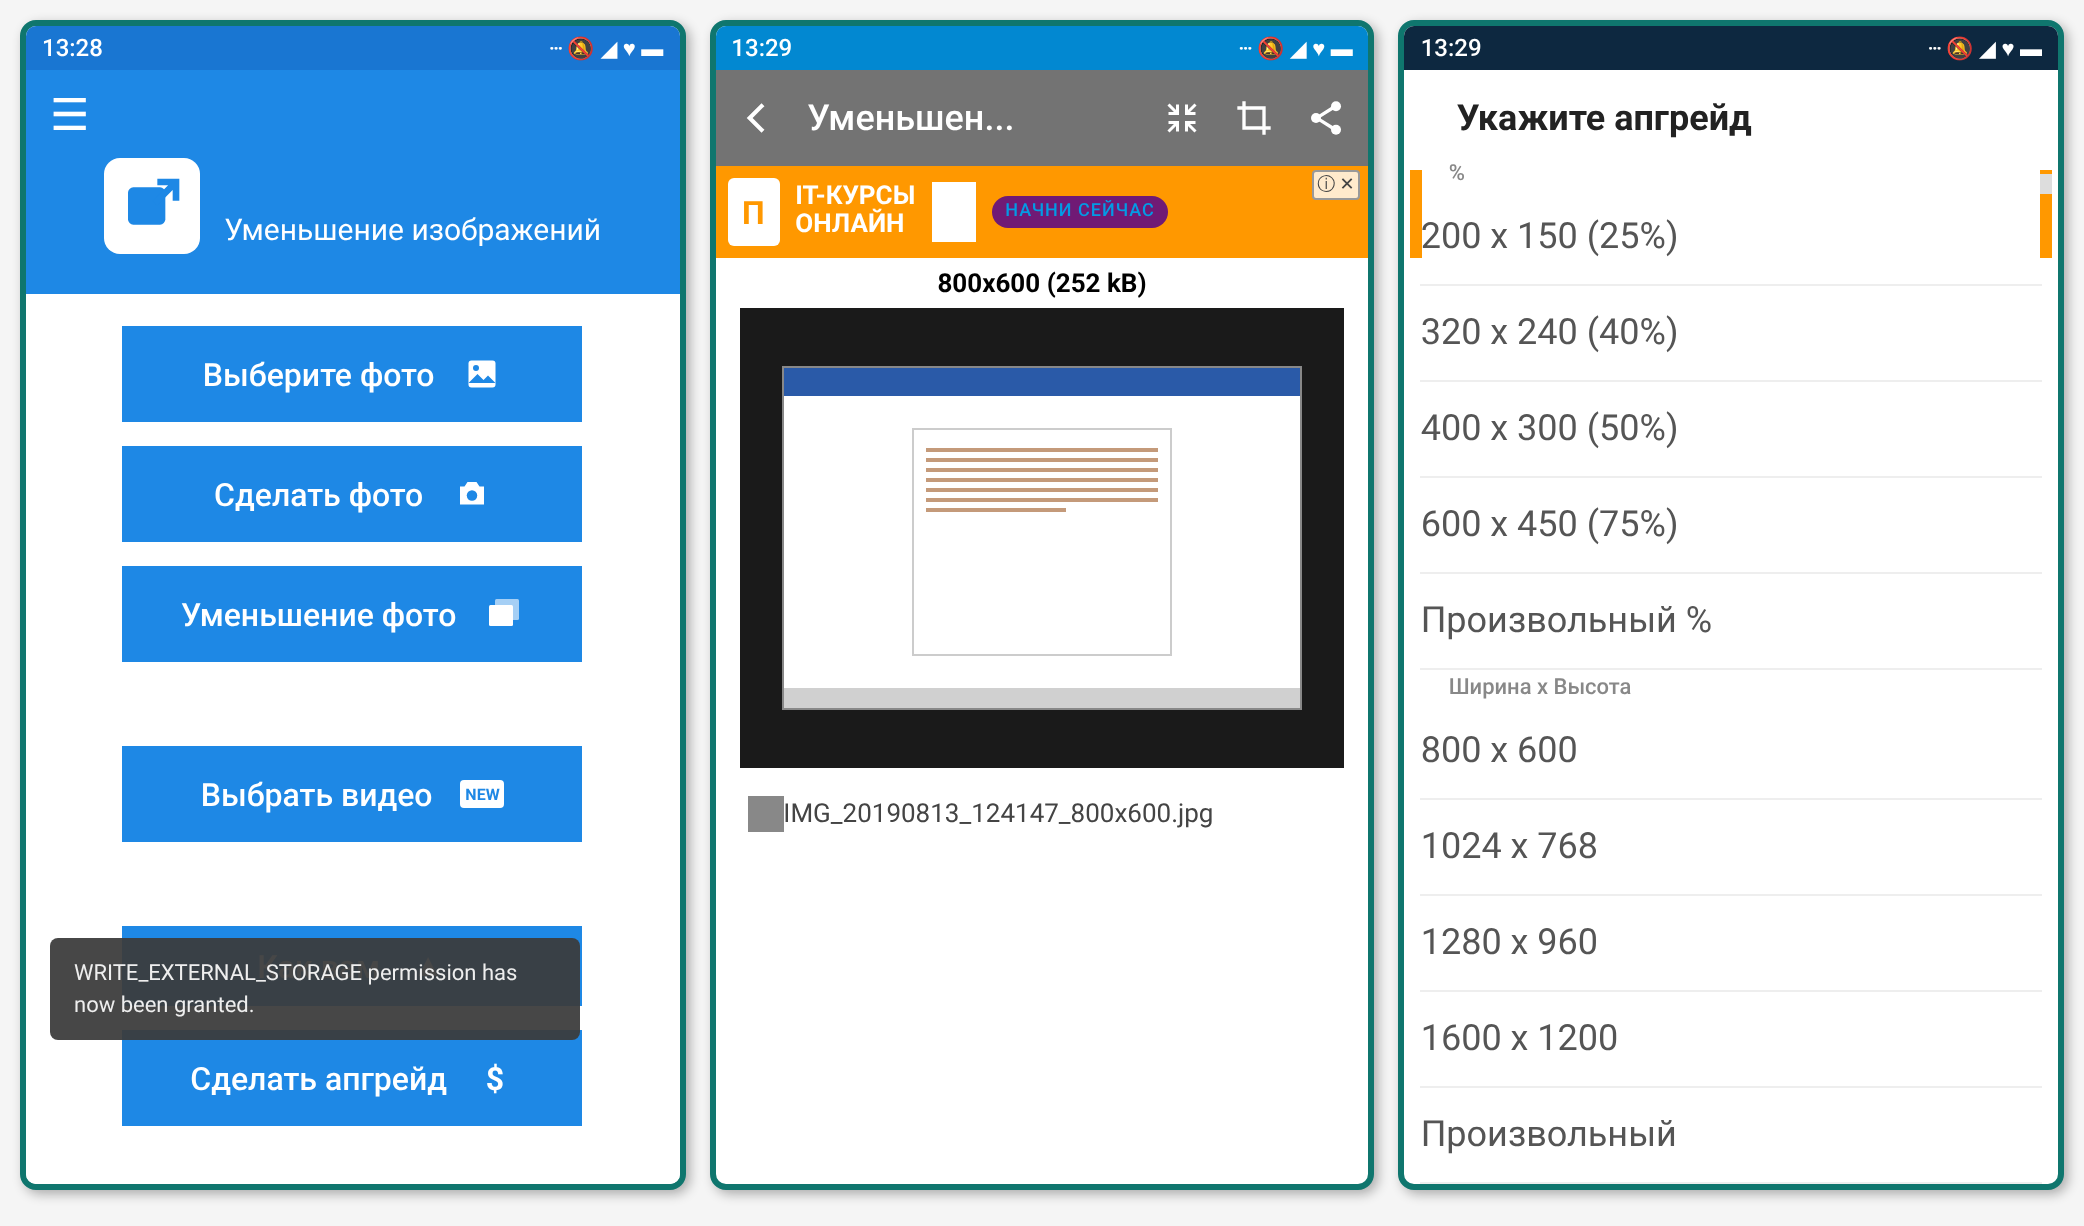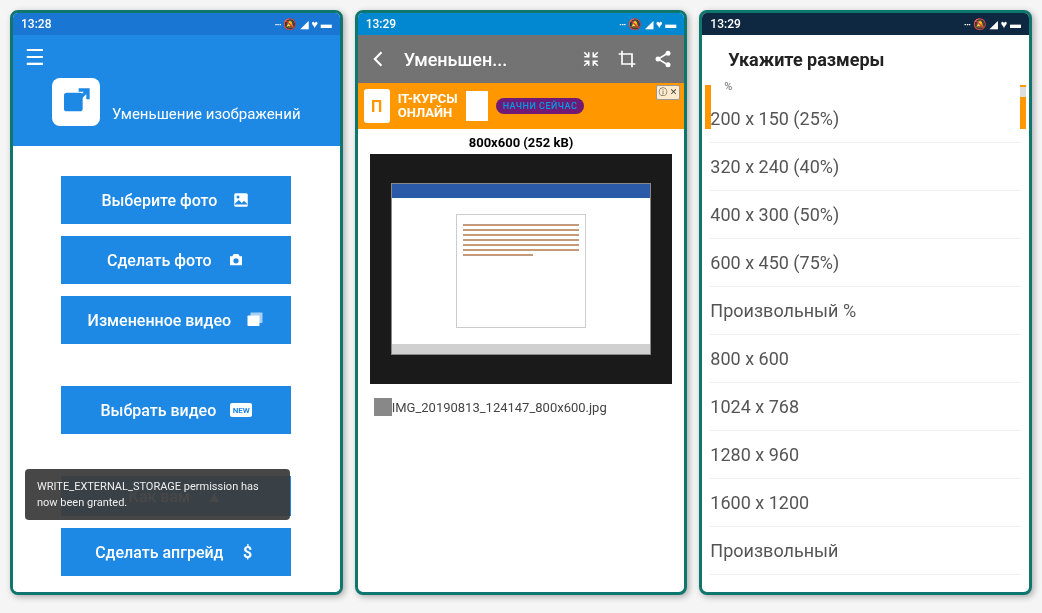--- a/index.html
+++ b/index.html
@@ -11,21 +11,21 @@
   .status-icons { display: flex; gap: 3px; align-items: center; font-size: 11px; }
   .dots { letter-spacing: -1px; }
 
   
   .s1-header { background: #1e88e5; padding: 10px 12px 20px; }
   .s1-menu { color: #fff; font-size: 22px; }
   .s1-logo-row { display: flex; align-items: center; gap: 12px; margin-top: 8px; justify-content: center; }
   .s1-logo { width: 48px; height: 48px; background: #fff; border-radius: 8px; display: flex; align-items: center; justify-content: center; }
   .s1-logo svg { width: 32px; height: 32px; }
   .s1-title { color: #fff; font-size: 15px; margin-top: 23px; }
-  .s1-body { flex: 1; background: #fff; padding: 30px 30px 10px; display: flex; flex-direction: column; gap: 12px; align-items: center; }
+  .s1-body { flex: 1; background: #fff; padding: 16px 30px 10px; display: flex; flex-direction: column; gap: 12px; align-items: center; }
   .blue-btn { width: 230px; height: 48px; background: #1e88e5; color: #fff; border: none; display: flex; align-items: center; justify-content: center; gap: 14px; font-size: 16px; font-weight: 500; cursor: pointer; }
   .blue-btn .ic { width: 20px; height: 20px; display: flex; align-items: center; justify-content: center; }
   .gap { height: 18px; }
   .toast { position: absolute; left: 12px; right: 50px; bottom: 72px; background: rgba(60,60,60,0.94); color: #eee; font-size: 11px; padding: 10px 12px; border-radius: 4px; line-height: 1.4; }
 
   
   .s2-topbar { background: #737373; height: 48px; display: flex; align-items: center; padding: 0 10px; gap: 14px; color: #fff; }
   .s2-title { flex: 1; font-size: 18px; font-weight: 500; white-space: nowrap; overflow: hidden; text-overflow: ellipsis; }
   .s2-toolicon { width: 22px; height: 22px; display: flex; align-items: center; justify-content: center; cursor: pointer; }
   .ad-banner { height: 46px; background: #ff9800; display: flex; align-items: center; padding: 0 6px; gap: 8px; position: relative; }
@@ -91,21 +91,21 @@
     <button class="blue-btn">
       <span>Сделать фото</span>
       <span class="ic">
           <svg width="18" height="18" viewBox="0 0 24 24" fill="#fff">
             <path d="M4 7h3l2-3h6l2 3h3v12H4z"></path>
             <circle cx="12" cy="13" r="3.5" fill="#1e88e5"></circle>
           </svg>
         </span>
     </button>
     <button class="blue-btn">
-      <span>Измененное видео</span>
+      <span>Уменьшение фото</span>
       <span class="ic">
           <svg width="18" height="18" viewBox="0 0 24 24" fill="#fff">
             <rect x="2" y="6" width="16" height="14" rx="1"></rect>
             <rect x="6" y="2" width="16" height="14" rx="1" fill="#fff" opacity="0.6"></rect>
           </svg>
         </span>
     </button>
     <div class="gap"></div>
     <button class="blue-btn">
       <span>Выбрать видео</span>
@@ -197,27 +197,28 @@
     <span>13:29</span>
     <span class="status-icons">
       <span class="dots">···</span>
       <span>🔕 ◢ ♥ ▬</span>
     </span>
   </div>
   <div class="s3-behind-left"></div>
   <div class="s3-behind-right"></div>
   <div class="s3-behind-x"></div>
   <div class="s3-dialog" style="margin:0 8px;">
-    <div class="s3-title">Укажите размеры</div>
+    <div class="s3-title">Укажите апгрейд</div>
     <div class="s3-sub">%</div>
     <div class="s3-item">200 x 150  (25%)</div>
     <div class="s3-item">320 x 240  (40%)</div>
     <div class="s3-item">400 x 300  (50%)</div>
     <div class="s3-item">600 x 450  (75%)</div>
     <div class="s3-item">Произвольный %</div>
+    <div class="s3-sub">Ширина x Высота</div>
     <div class="s3-item">800 x 600</div>
     <div class="s3-item">1024 x 768</div>
     <div class="s3-item">1280 x 960</div>
     <div class="s3-item">1600 x 1200</div>
     <div class="s3-item">Произвольный</div>
 
   </div>
 </div>
 
 </body></html>

